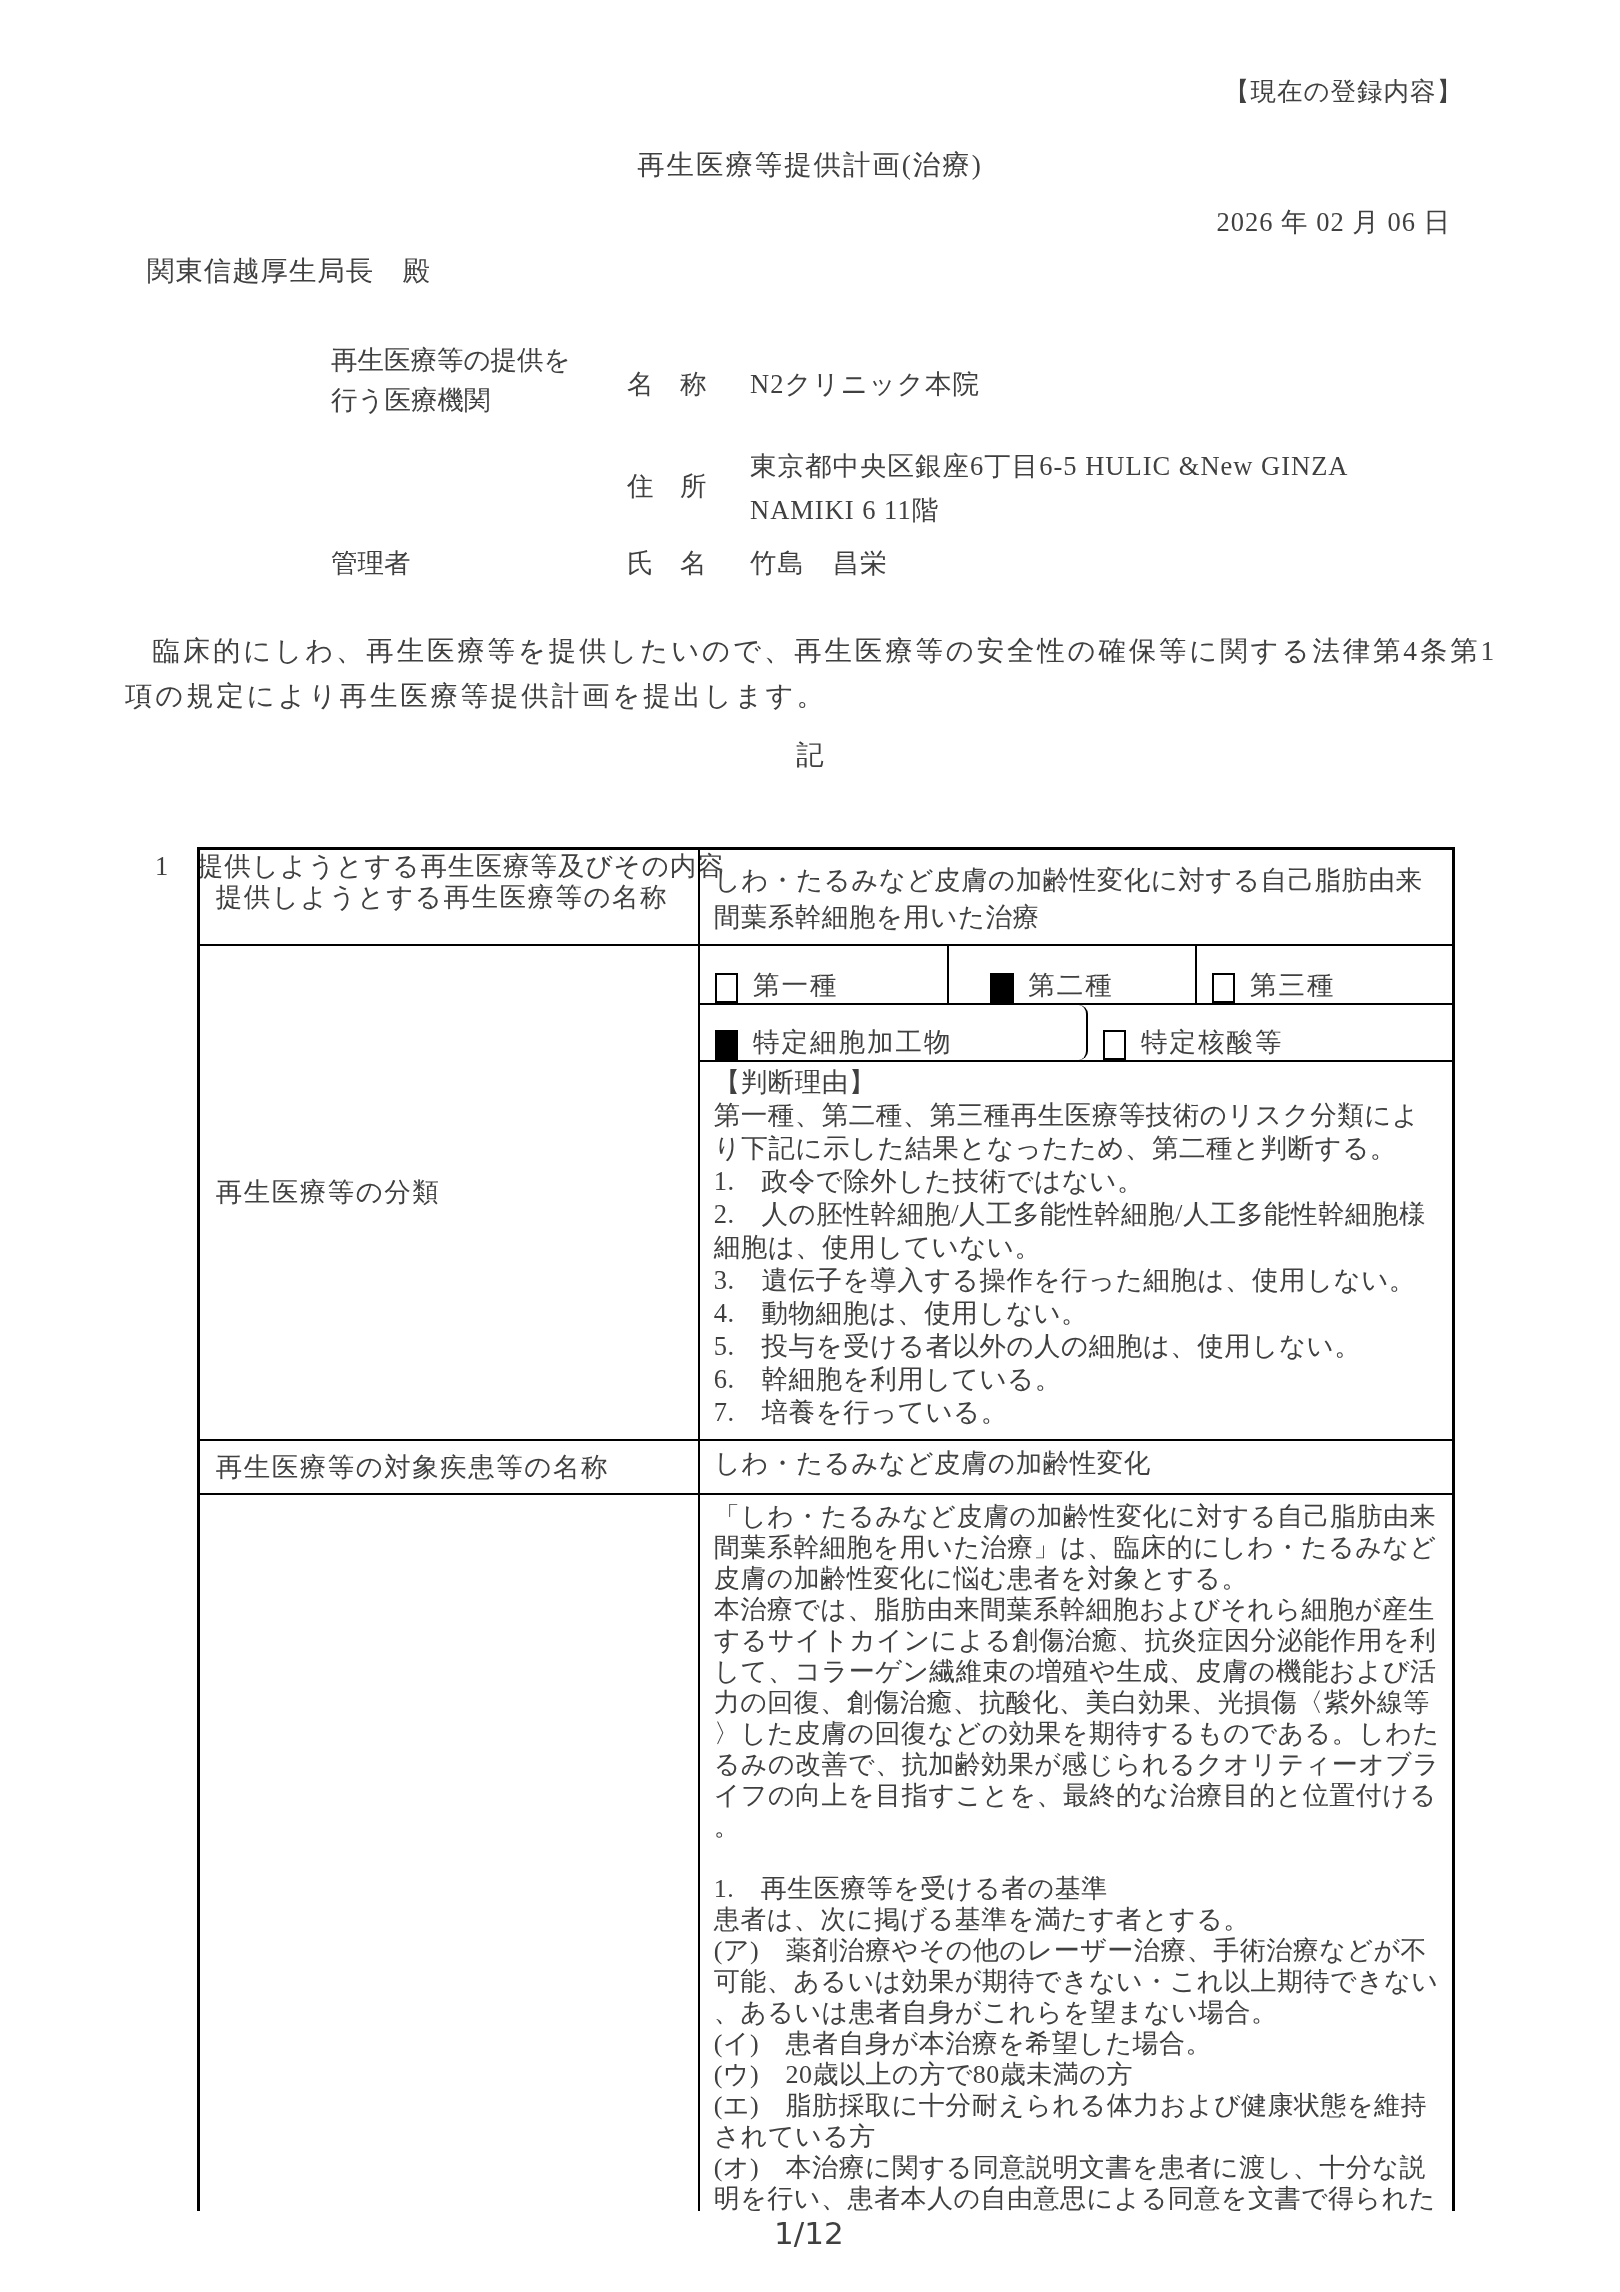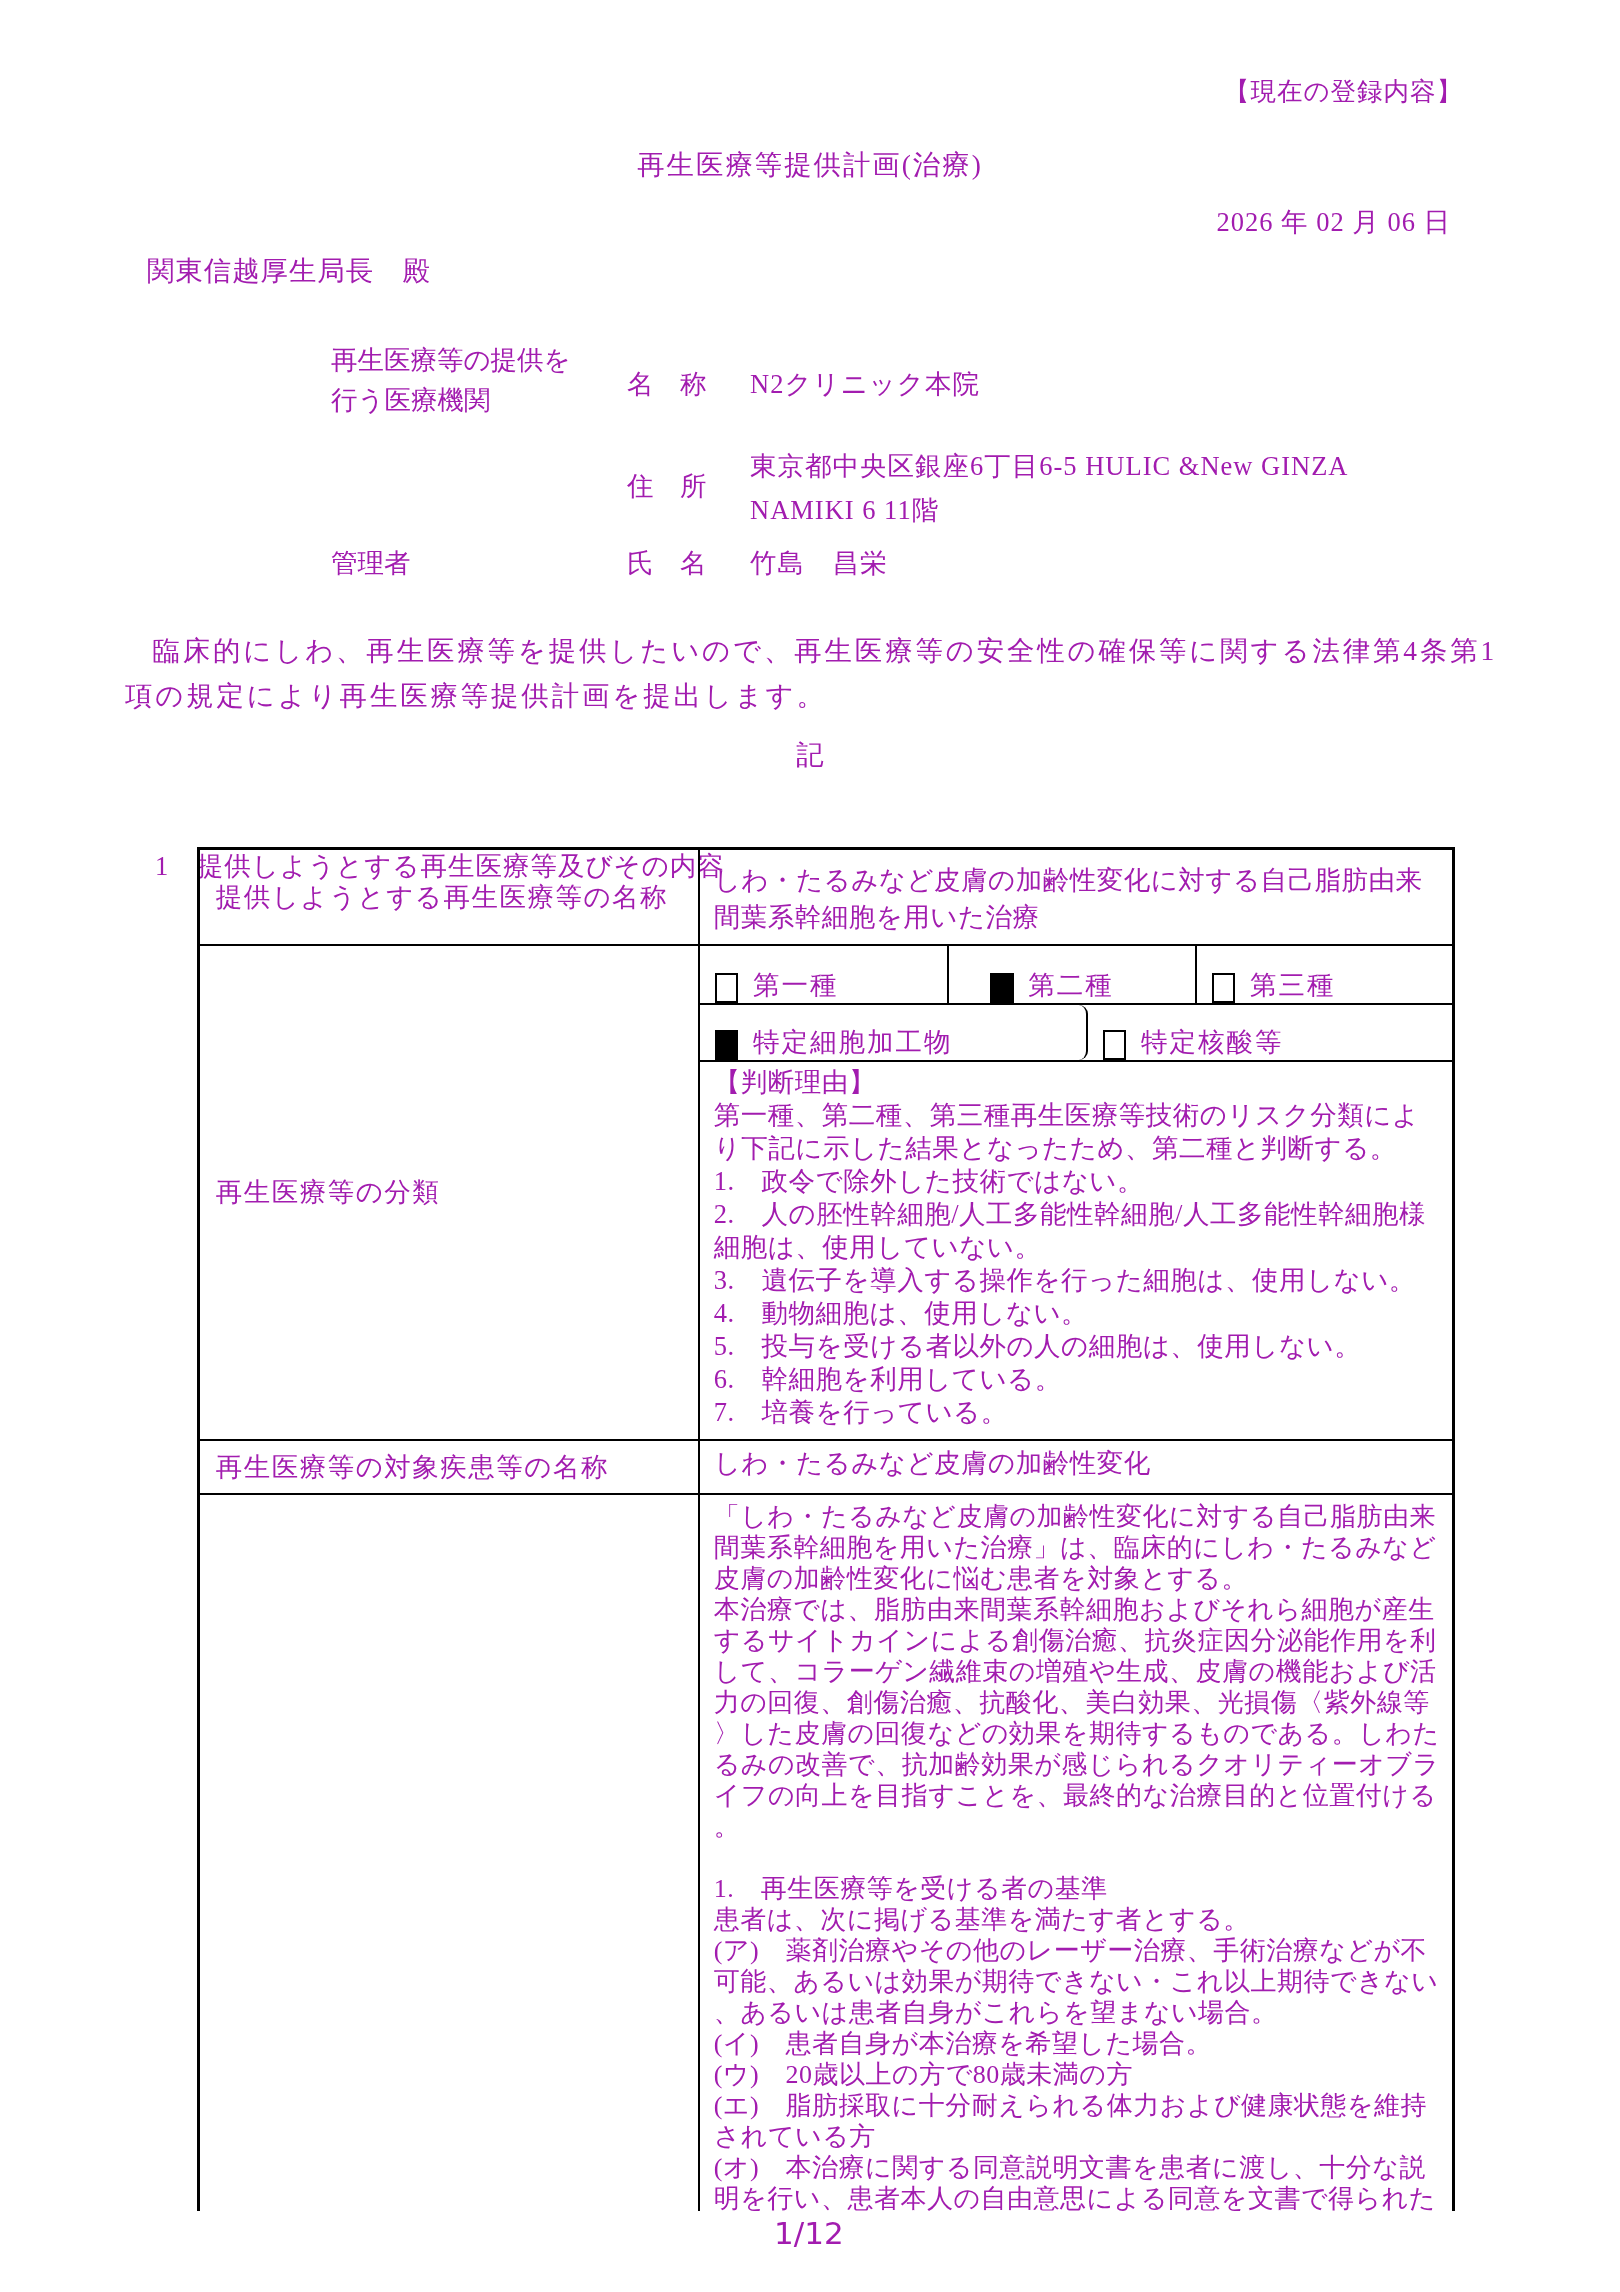--- a/index.html
+++ b/index.html
@@ -1,17 +1,17 @@
 <!DOCTYPE html>
 <html lang="ja"><head>
 <meta charset="utf-8">
 <style>
   html,body { margin:0; padding:0; background:#fff; }
   .page {
-    position:relative; width:1620px; height:2293px; background:#ffffff; color:#a21caf;
+    position:relative; width:1620px; height:2293px; background:#ffffff; color:#404040;
     font-family:"Liberation Serif","DejaVu Serif",serif; overflow:hidden;
   }
   .abs { position:absolute; }
   .reg-tag   { top:74px; right:157px; font-size:25.5px; letter-spacing:1px; }
   .doc-title { top:147px; left:0; width:100%; text-align:center; font-size:27.4px; letter-spacing:2px; }
   .doc-date  { top:204px; right:169px; font-size:26.5px; letter-spacing:1px; }
   .addressee { top:253px; left:147px; font-size:27.4px; letter-spacing:1px; }
 
   .provider-label { top:340px; left:331px; width:265px; font-size:26.5px; line-height:40px; }
   .lbl-name { top:366px; left:627px; font-size:26.5px; }

